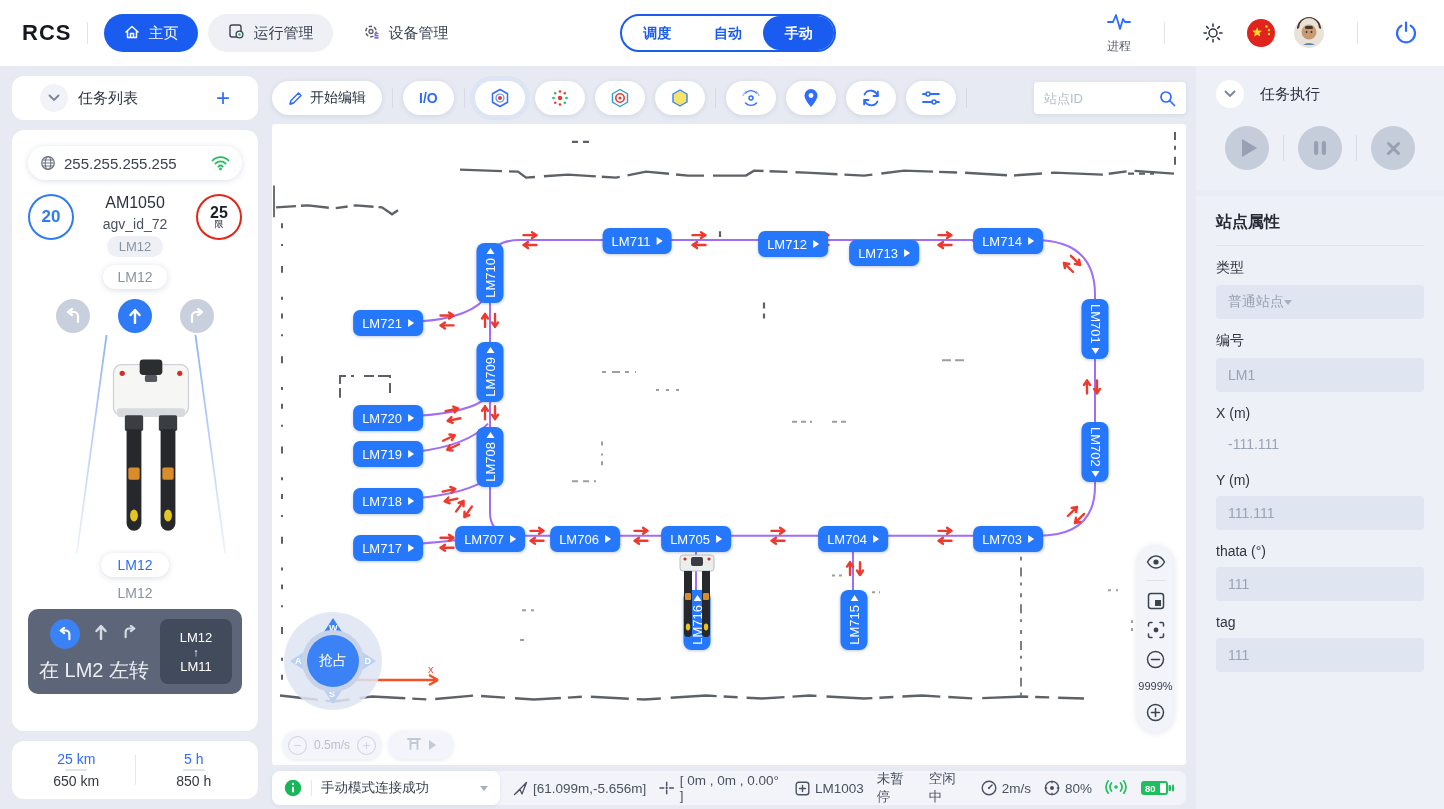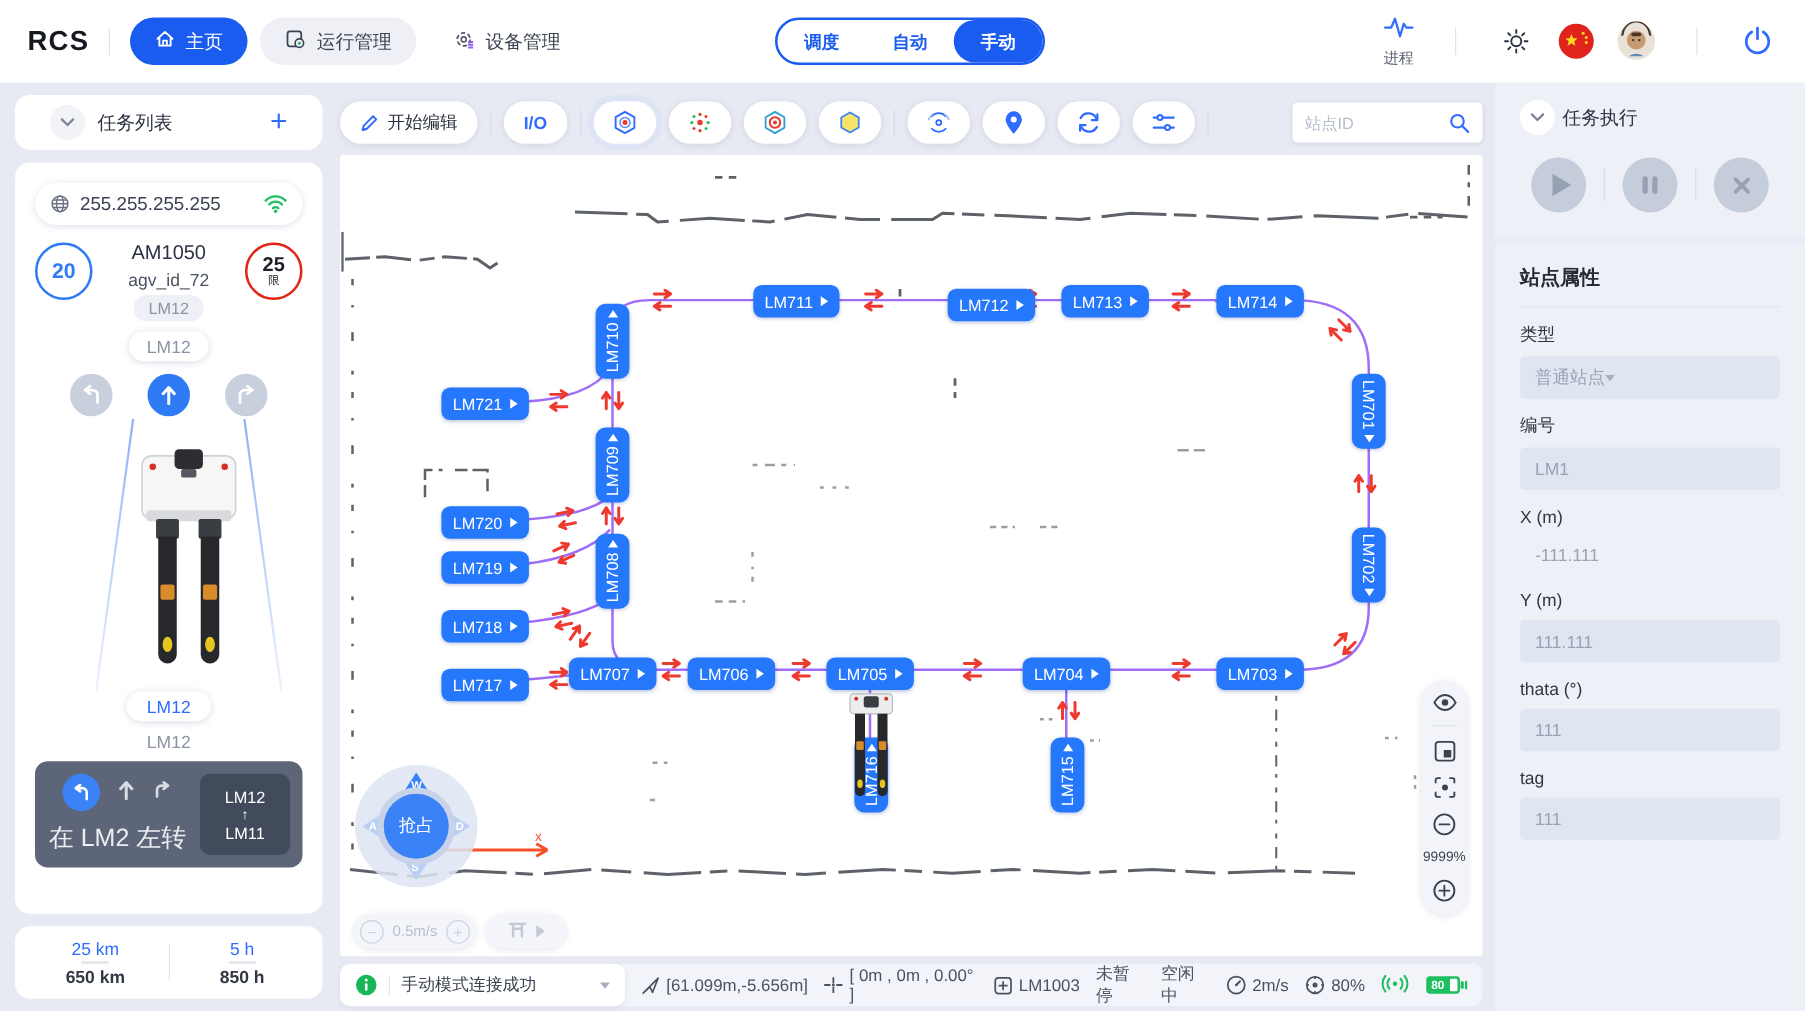--- a/index.html
+++ b/index.html
@@ -52,21 +52,21 @@
   .np-l{flex:1;display:flex;flex-direction:column;align-items:center;gap:8px;}
   .np-arrows{display:flex;align-items:center;gap:14px;}
   .np-c{width:30px;height:30px;border-radius:50%;display:flex;align-items:center;justify-content:center;}
   .np-c.blue{background:#3b82f6;}
   .np-hint{font-size:20px;color:#eceef2;}
   .np-r{width:72px;background:#414b5c;border-radius:8px;display:flex;flex-direction:column;align-items:center;justify-content:center;gap:1px;color:#fff;font-size:13px;padding:6px 0;}
   .stats{height:58px;display:flex;align-items:center;padding:8px 6px;}
   .stat{flex:1;display:flex;flex-direction:column;align-items:center;gap:2px;}
   .stat .v{color:#2f6bff;font-size:14px;}
   .stat .bar{width:22px;height:2px;background:#dfe3ea;border-radius:1px;}
-  .stat .t{color:#333845;font-size:14px;font-weight:bold;}
+  .stat .t{color:#333845;font-size:14px;}
   .stat-div{width:1px;height:30px;background:#e4e7ee;}
 
   
   .center{position:absolute;left:272px;top:66px;width:914px;bottom:0;display:flex;flex-direction:column;}
   .toolbar{height:36px;margin:14px 0 8px;display:flex;align-items:center;gap:10px;}
   .tpill{height:34px;background:#fff;border-radius:17px;box-shadow:0 1px 5px rgba(40,60,110,.12);display:flex;align-items:center;justify-content:center;gap:7px;padding:0 16px;font-size:14px;color:#2b3240;cursor:pointer;}
   .tpill.icon{width:50px;padding:0;}
   .tpill.sel{box-shadow:0 0 0 5px #dde5f5,0 1px 5px rgba(40,60,110,.12);}
   .tpill.io{color:#2f6bff;font-weight:bold;}
   .tdiv{width:1px;height:20px;background:#d5dae4;}
@@ -106,21 +106,21 @@
   .statusbar{height:34px;margin:6px 0 4px;display:flex;align-items:center;}
   .sb{height:34px;background:#f2f4fa;border-radius:8px;display:inline-flex;align-items:center;gap:13px;padding:0 12px 0 0;font-size:13.5px;color:#4a5260;}
   .sb-msg{height:34px;background:#fff;border-radius:8px;box-shadow:0 1px 4px rgba(40,60,110,.08);display:flex;align-items:center;gap:9px;padding:0 12px;}
   .sb-msg .vdiv{width:1px;height:16px;background:#e2e6ee;}
   .sb-msg .msg{font-size:13.5px;color:#3c4350;min-width:150px;}
   .caret{width:0;height:0;border-top:5px solid #a8b0c0;border-left:4px solid transparent;border-right:4px solid transparent;}
   .sbi{display:flex;align-items:center;gap:5px;}
 
   
   .right{position:absolute;right:0;top:66px;width:248px;bottom:0;background:#edf0f7;padding:14px 20px;overflow:hidden;}
-  .rp-head{display:flex;align-items:center;gap:6px;}
+  .rp-head{display:flex;align-items:center;gap:16px;}
   .rp-title{font-size:15px;color:#2c3242;}
   .rp-btns{display:flex;align-items:center;justify-content:center;gap:0;margin:18px 0 20px;}
   .rbtn{width:44px;height:44px;border-radius:50%;background:#c5ccda;display:flex;align-items:center;justify-content:center;cursor:pointer;}
   .rb-div{width:1px;height:26px;background:#d8dce6;margin:0 14px;}
   .rp-sep{height:6px;margin:0 -20px;background:#e9ecf4;}
   .props-title{font-size:16px;color:#262b36;font-weight:bold;margin:16px 0 12px;}
   .props-hr{height:1px;background:#e0e4ee;margin-bottom:6px;}
   .fld-l{font-size:14px;color:#30353f;margin:13px 0 8px;}
   .fld-box{height:34px;background:#dfe5f1;border-radius:4px;display:flex;align-items:center;padding:0 12px;font-size:14px;color:#9aa3b4;}
   .fld-box.sel{cursor:pointer;}
@@ -508,21 +508,21 @@
             <span class="lbl">LM710</span>
           </div>
           <div class="st h" style="left: 365px; top: 117px;">
             <span class="lbl">LM711</span>
             <span class="tri"></span>
           </div>
           <div class="st h" style="left: 489px; top: 120px; margin-left: 32px;">
             <span class="lbl">LM712</span>
             <span class="tri"></span>
           </div>
-          <div class="st h" style="left: 612px; top: 117px;">
+          <div class="st h" style="left: 612px; top: 129px;">
             <span class="lbl">LM713</span>
             <span class="tri"></span>
           </div>
           <div class="st h" style="left: 736px; top: 117px;">
             <span class="lbl">LM714</span>
             <span class="tri"></span>
           </div>
           <div class="st vb" style="left: 823px; top: 205px;">
             <span class="lbl">LM701</span>
             <span class="tri"></span>

